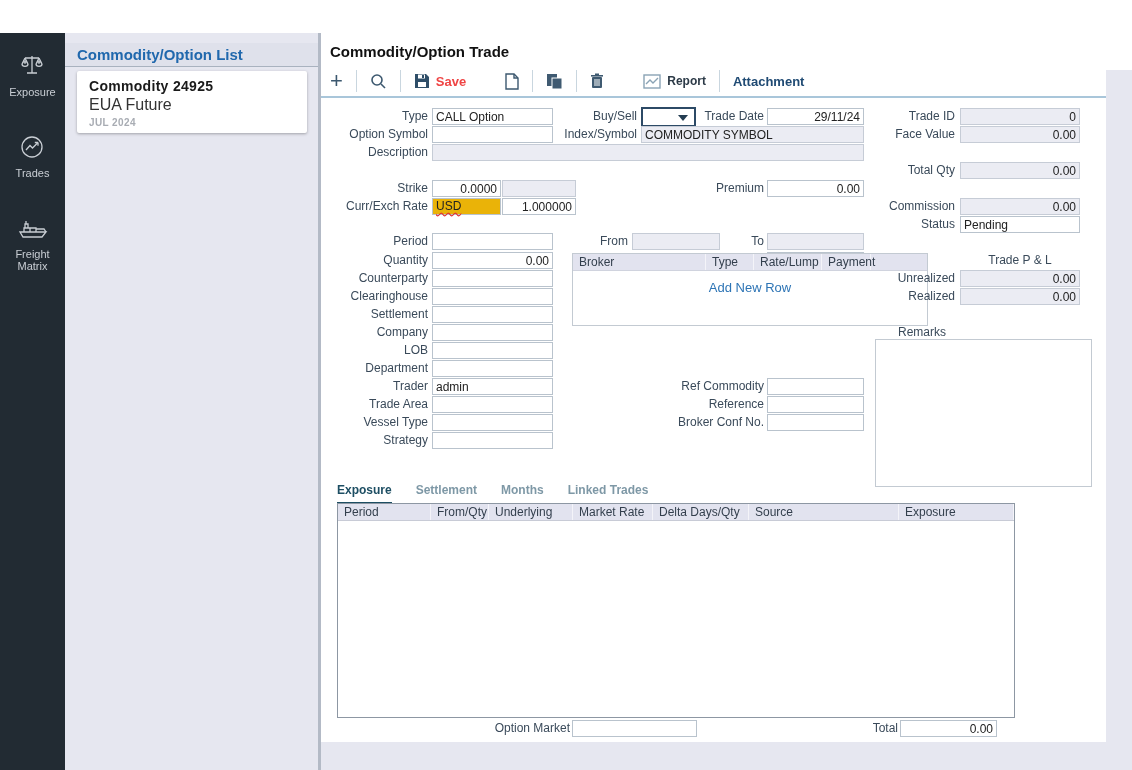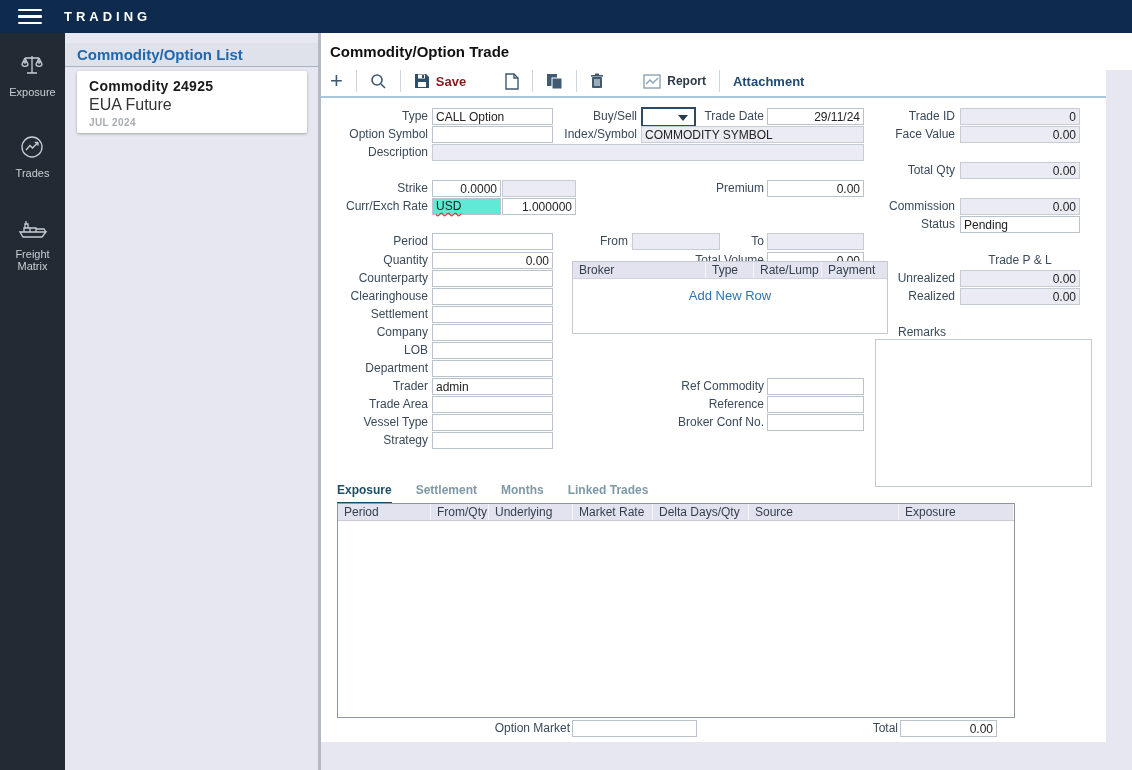--- a/index.html
+++ b/index.html
@@ -29,35 +29,35 @@
   .vdivider { position:absolute; left:318px; top:33px; width:3px; height:737px; background:#b3bac6; }
 
   
   .main { position:absolute; left:321px; top:33px; width:785px; height:737px; background:#fff; }
   .main-title { position:absolute; left:9px; top:10px; font-size:15px; font-weight:bold; color:#111; }
   .toolbar { position:absolute; left:9px; top:34px; height:28px; display:flex; align-items:center; gap:13px; }
   .toolbar .sep { width:1px; height:22px; background:#c9d6df; }
   .tb-btn { display:flex; align-items:center; gap:6px; cursor:pointer; color:#3c586f; }
   .tb-btn svg { display:block; }
   .tb-plus { font-size:22px; font-weight:300; color:#3c586f; line-height:20px; }
-  .tb-text { font-size:13px; font-weight:bold; color:#7f1d1d; }
+  .tb-text { font-size:13px; font-weight:bold; color:#ef4444; }
   .tb-text-dark { font-size:12px; font-weight:bold; color:#2c3a47; }
   .tb-attach { font-size:13px; font-weight:bold; color:#1f4a73; cursor:pointer; }
   .toolbar-underline { position:absolute; left:0; top:63px; width:785px; height:2px; background:#a9c6da; }
 
   
   .rstrip { position:absolute; left:1106px; top:70px; width:26px; height:672px; background:#e6e7f0; }
   .bstrip { position:absolute; left:321px; top:742px; width:811px; height:28px; background:#e6e7f0; }
 
   
   .lbl { position:absolute; height:17px; line-height:17px; text-align:right; color:#3a4a5a; white-space:nowrap; }
   .fld { position:absolute; height:17px; border:1px solid #b9c3cd; background:#fff; font-family:inherit; font-size:12px; color:#222; padding:0 3px; outline:none; }
   .fld.ro { background:#ebecf3; border-color:#c6ccd6; }
   .fld.num { text-align:right; }
-  .fld-div { position:absolute; height:17px; border:1px solid #b9c3cd; background:#5eead4; padding:0 3px; line-height:15px; color:#222; }
+  .fld-div { position:absolute; height:17px; border:1px solid #b9c3cd; background:#eab308; padding:0 3px; line-height:15px; color:#222; }
   .wavy { text-decoration-line:underline; text-decoration-style:wavy; text-decoration-color:#e03131; text-underline-offset:2px; }
   .dropdown { position:absolute; height:20px; border:2px solid #2c4a66; background:#fff; cursor:pointer; }
   .dropdown .caret { position:absolute; right:6px; top:6px; width:0; height:0; border-left:5px solid transparent; border-right:5px solid transparent; border-top:6px solid #243d52; }
   .section-title { position:absolute; height:17px; line-height:17px; text-align:center; color:#3a4a5a; }
   .remarks-box { position:absolute; border:1px solid #c3cad2; background:#fff; resize:none; outline:none; font-family:inherit; font-size:12px; padding:3px; }
 
   
   .btable { position:absolute; border:1px solid #c3cad2; background:#fff; }
   .btable-head { display:flex; background:#e2e3ef; height:17px; border-bottom:1px solid #d0d3de; }
   .btable-head div { line-height:17px; padding-left:6px; color:#333f4d; border-right:1px solid #f4f4f9; }
@@ -71,28 +71,20 @@
   
   .xtable { position:absolute; left:16px; top:470px; width:678px; height:215px; border:1px solid #8d97a3; background:#fff; }
   .xtable-head { display:flex; background:#e2e3ef; height:17px; border-bottom:1px solid #c8cbd6; }
   .xtable-head div { line-height:17px; padding-left:6px; color:#333f4d; border-right:1px solid #f4f4f9; overflow:hidden; white-space:nowrap; }
 </style>
 </head>
 <body>
 
 <div class="app">
 
-  <header class="topbar">
-    <div class="hamburger">
-        <div></div>
-        <div></div>
-        <div></div>
-      </div>
-    <div class="topbar-title">TRADING</div>
-  </header>
 
   <nav class="sidebar">
     <div class="side-item">
       <span>
         <svg width="28" height="26" viewBox="0 0 28 26">
           <path d="M14 3v17M9 20h10M7 5h14"></path>
           <path d="M7 5l-3 6M7 5l3 6M4 11a3 2.4 0 0 0 6 0"></path>
           <path d="M21 5l-3 6M21 5l3 6M18 11a3 2.4 0 0 0 6 0"></path>
           <circle cx="7" cy="9" r="1.1"></circle>
             <circle cx="21" cy="9" r="1.1"></circle>
@@ -269,21 +261,21 @@
     <input class="fld" style="left: 111px; top: 327px; width: 121px;" value="">
     <div class="lbl" style="left:10px;top:345px;width:97px">Trader</div>
     <input class="fld" style="left: 111px; top: 345px; width: 121px;" value="admin">
     <div class="lbl" style="left:10px;top:363px;width:97px">Trade Area</div>
     <input class="fld" style="left: 111px; top: 363px; width: 121px;" value="">
     <div class="lbl" style="left:10px;top:381px;width:97px">Vessel Type</div>
     <input class="fld" style="left: 111px; top: 381px; width: 121px;" value="">
     <div class="lbl" style="left:10px;top:399px;width:97px">Strategy</div>
     <input class="fld" style="left: 111px; top: 399px; width: 121px;" value="">
 
-    <div class="btable" style="left:251px;top:228px;width:316px;height:73px">
+    <div class="btable" style="left:251px;top:220px;width:356px;height:73px">
       <div class="btable-head">
         <div style="width:133px">Broker</div>
         <div style="width:48px">Type</div>
         <div style="width:68px">Rate/Lump</div>
         <div style="width:49px">Payment</div>
       </div>
       <div class="add-row">Add New Row</div>
     </div>
 
     <div class="lbl" style="left:534px;top:237px;width:100px">Unrealized</div>

